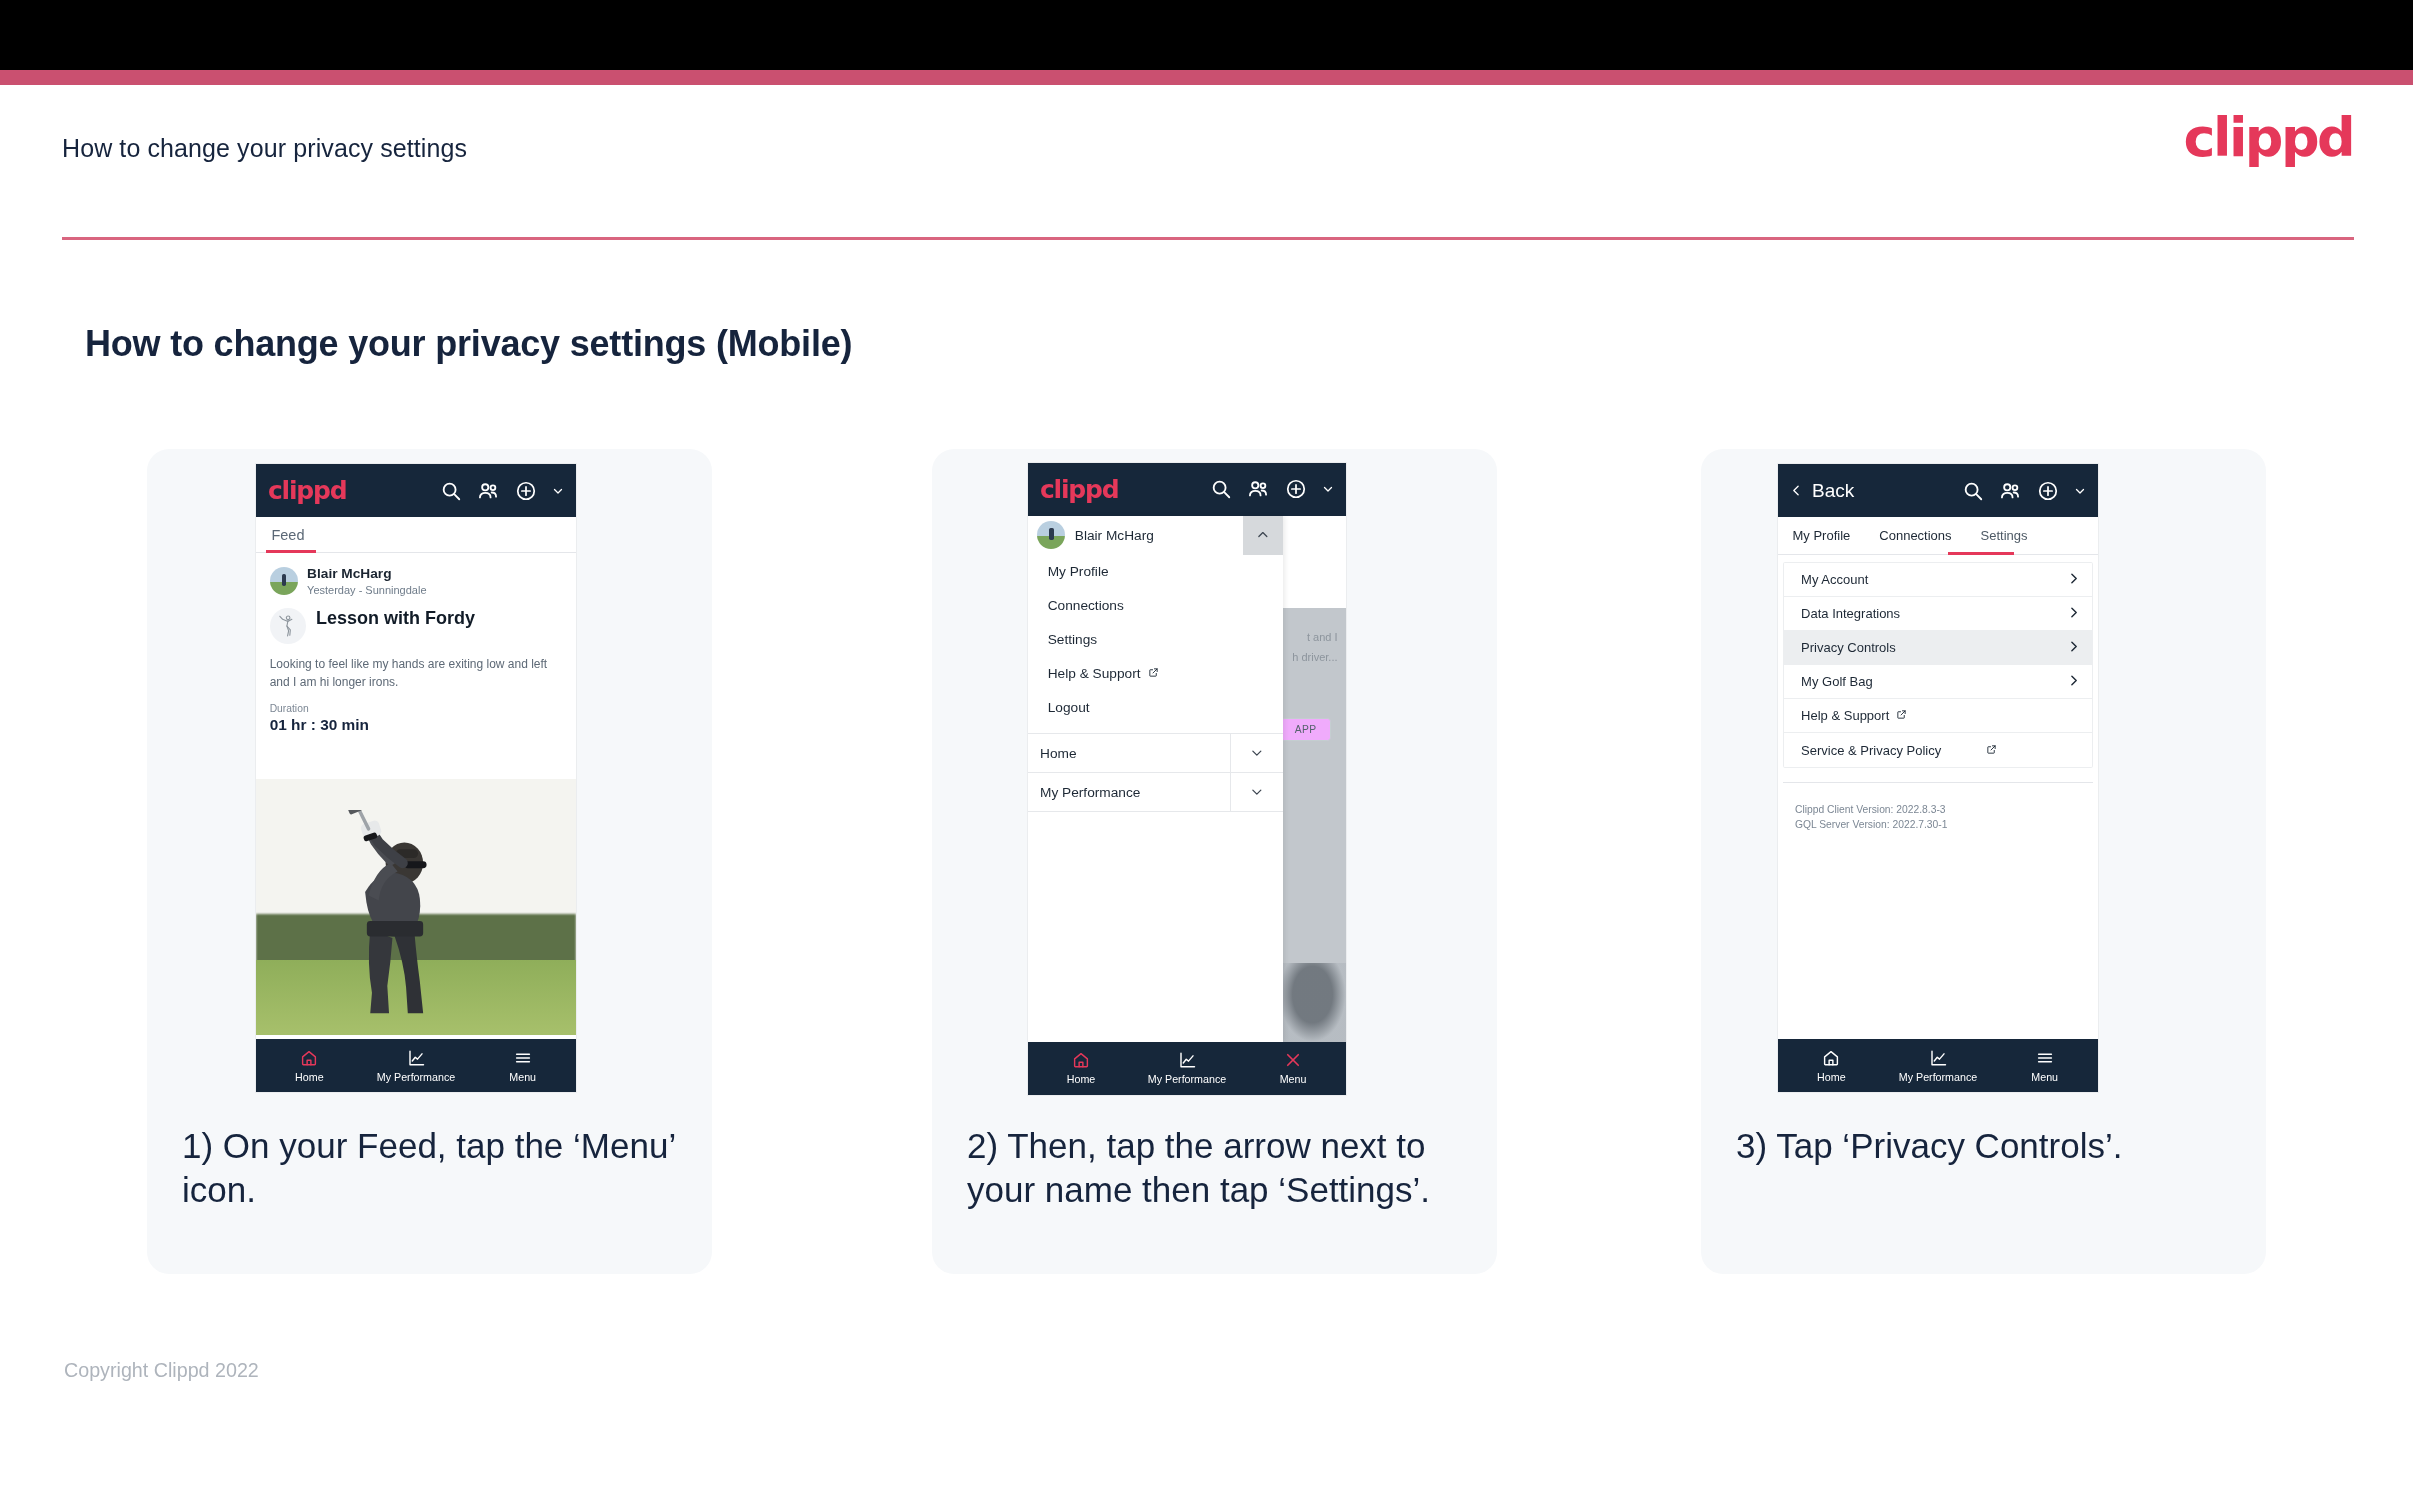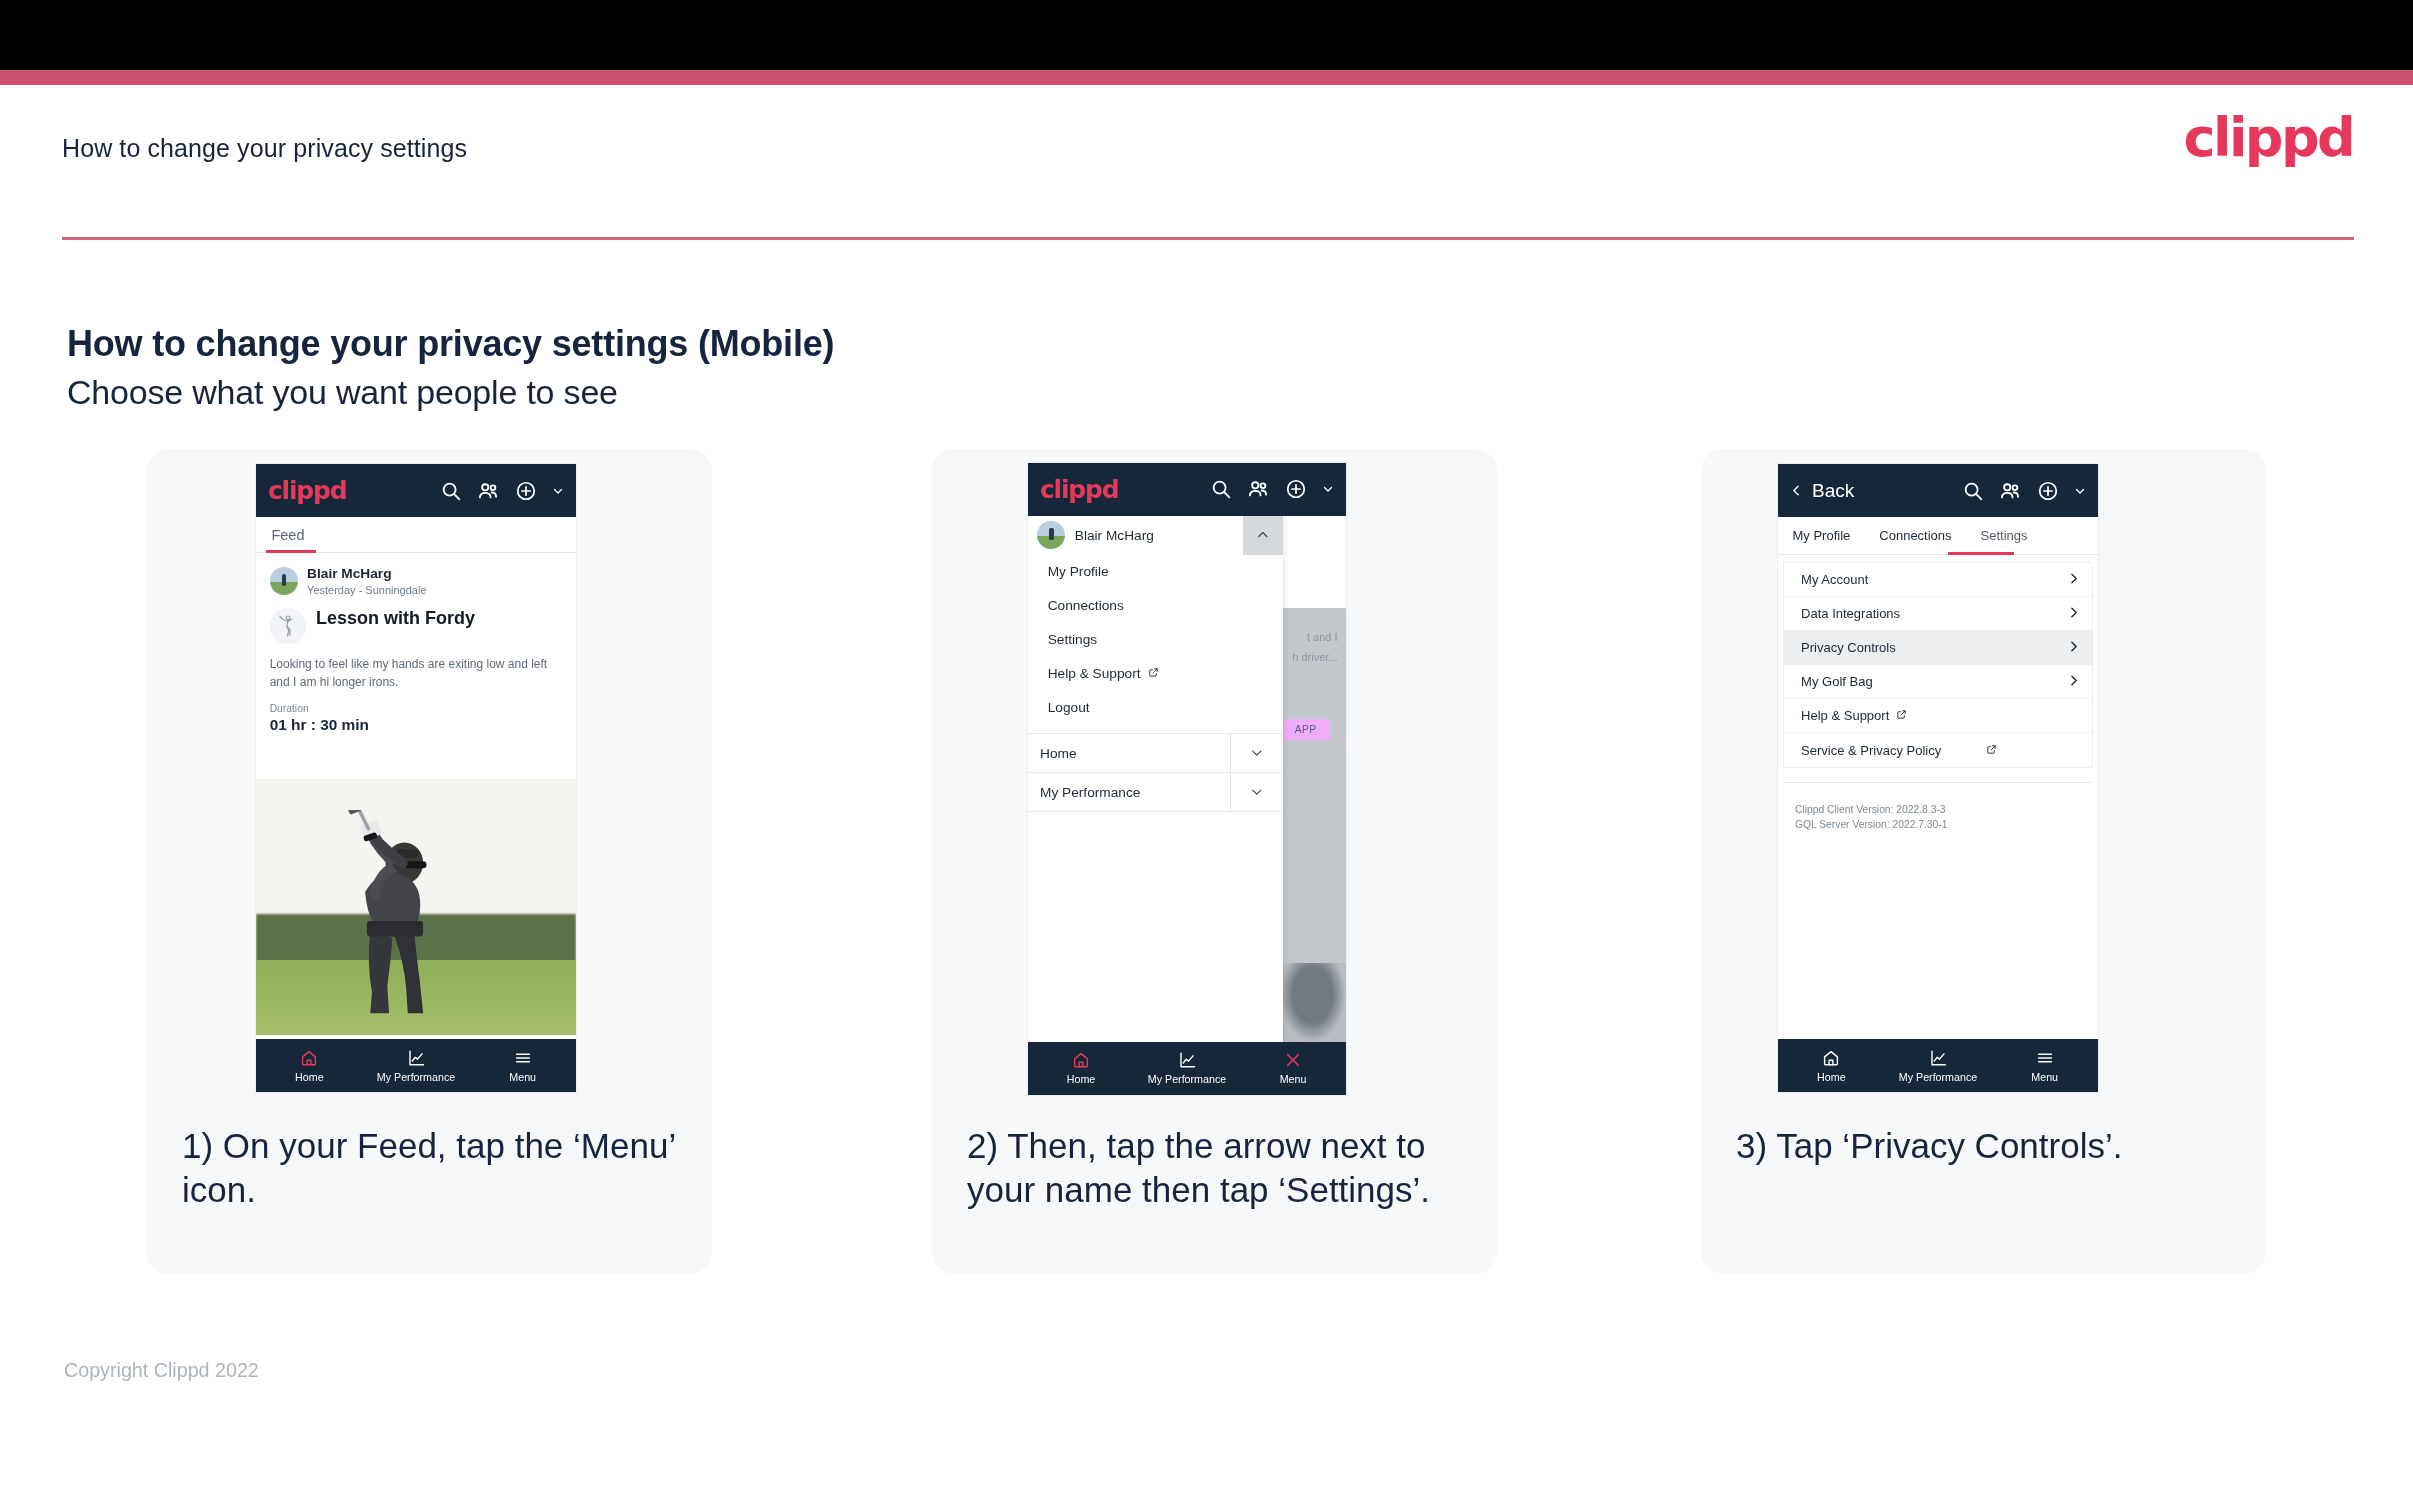--- a/index.html
+++ b/index.html
@@ -26,21 +26,21 @@
     position:absolute; right:60px; top:20.5px;
     font-size:54px; font-weight:800; color:#e5385a;
     letter-spacing:-2.6px; font-family:"DejaVu Sans", sans-serif;
   }
   .header-rule {
     position:absolute; left:62px; top:152px; width:2292px; height:2.6px; background:#d9657f;
   }
 
   
   .page-title {
-    position:absolute; left:67px; top:323px;
+    position:absolute; left:85px; top:323px;
     font-size:36px; font-weight:700; color:#16243d; letter-spacing:-0.2px;
   }
   .page-subtitle {
     position:absolute; left:67px; top:373px;
     font-size:34px; font-weight:400; color:#16243d; letter-spacing:-0.2px;
   }
 
   
   .cards { position:absolute; left:0; top:449px; width:2413px; height:825px; }
   .card {
@@ -237,21 +237,20 @@
   <div class="topbar-black"></div>
   <div class="topbar-pink"></div>
 
   <div class="header">
     <div class="header-title">How to change your privacy settings</div>
     <div class="brand-logo">clippd</div>
     <div class="header-rule"></div>
   </div>
 
   <div class="page-title">How to change your privacy settings (Mobile)</div>
-  <div class="page-subtitle">Choose what you want people to see</div>
 
   <div class="cards">
 
     <div class="card c1">
       <div class="phone p1">
 
         <div class="appbar">
           <div class="logo">clippd</div>
           <div class="spacer"></div>
           <div class="icons">

